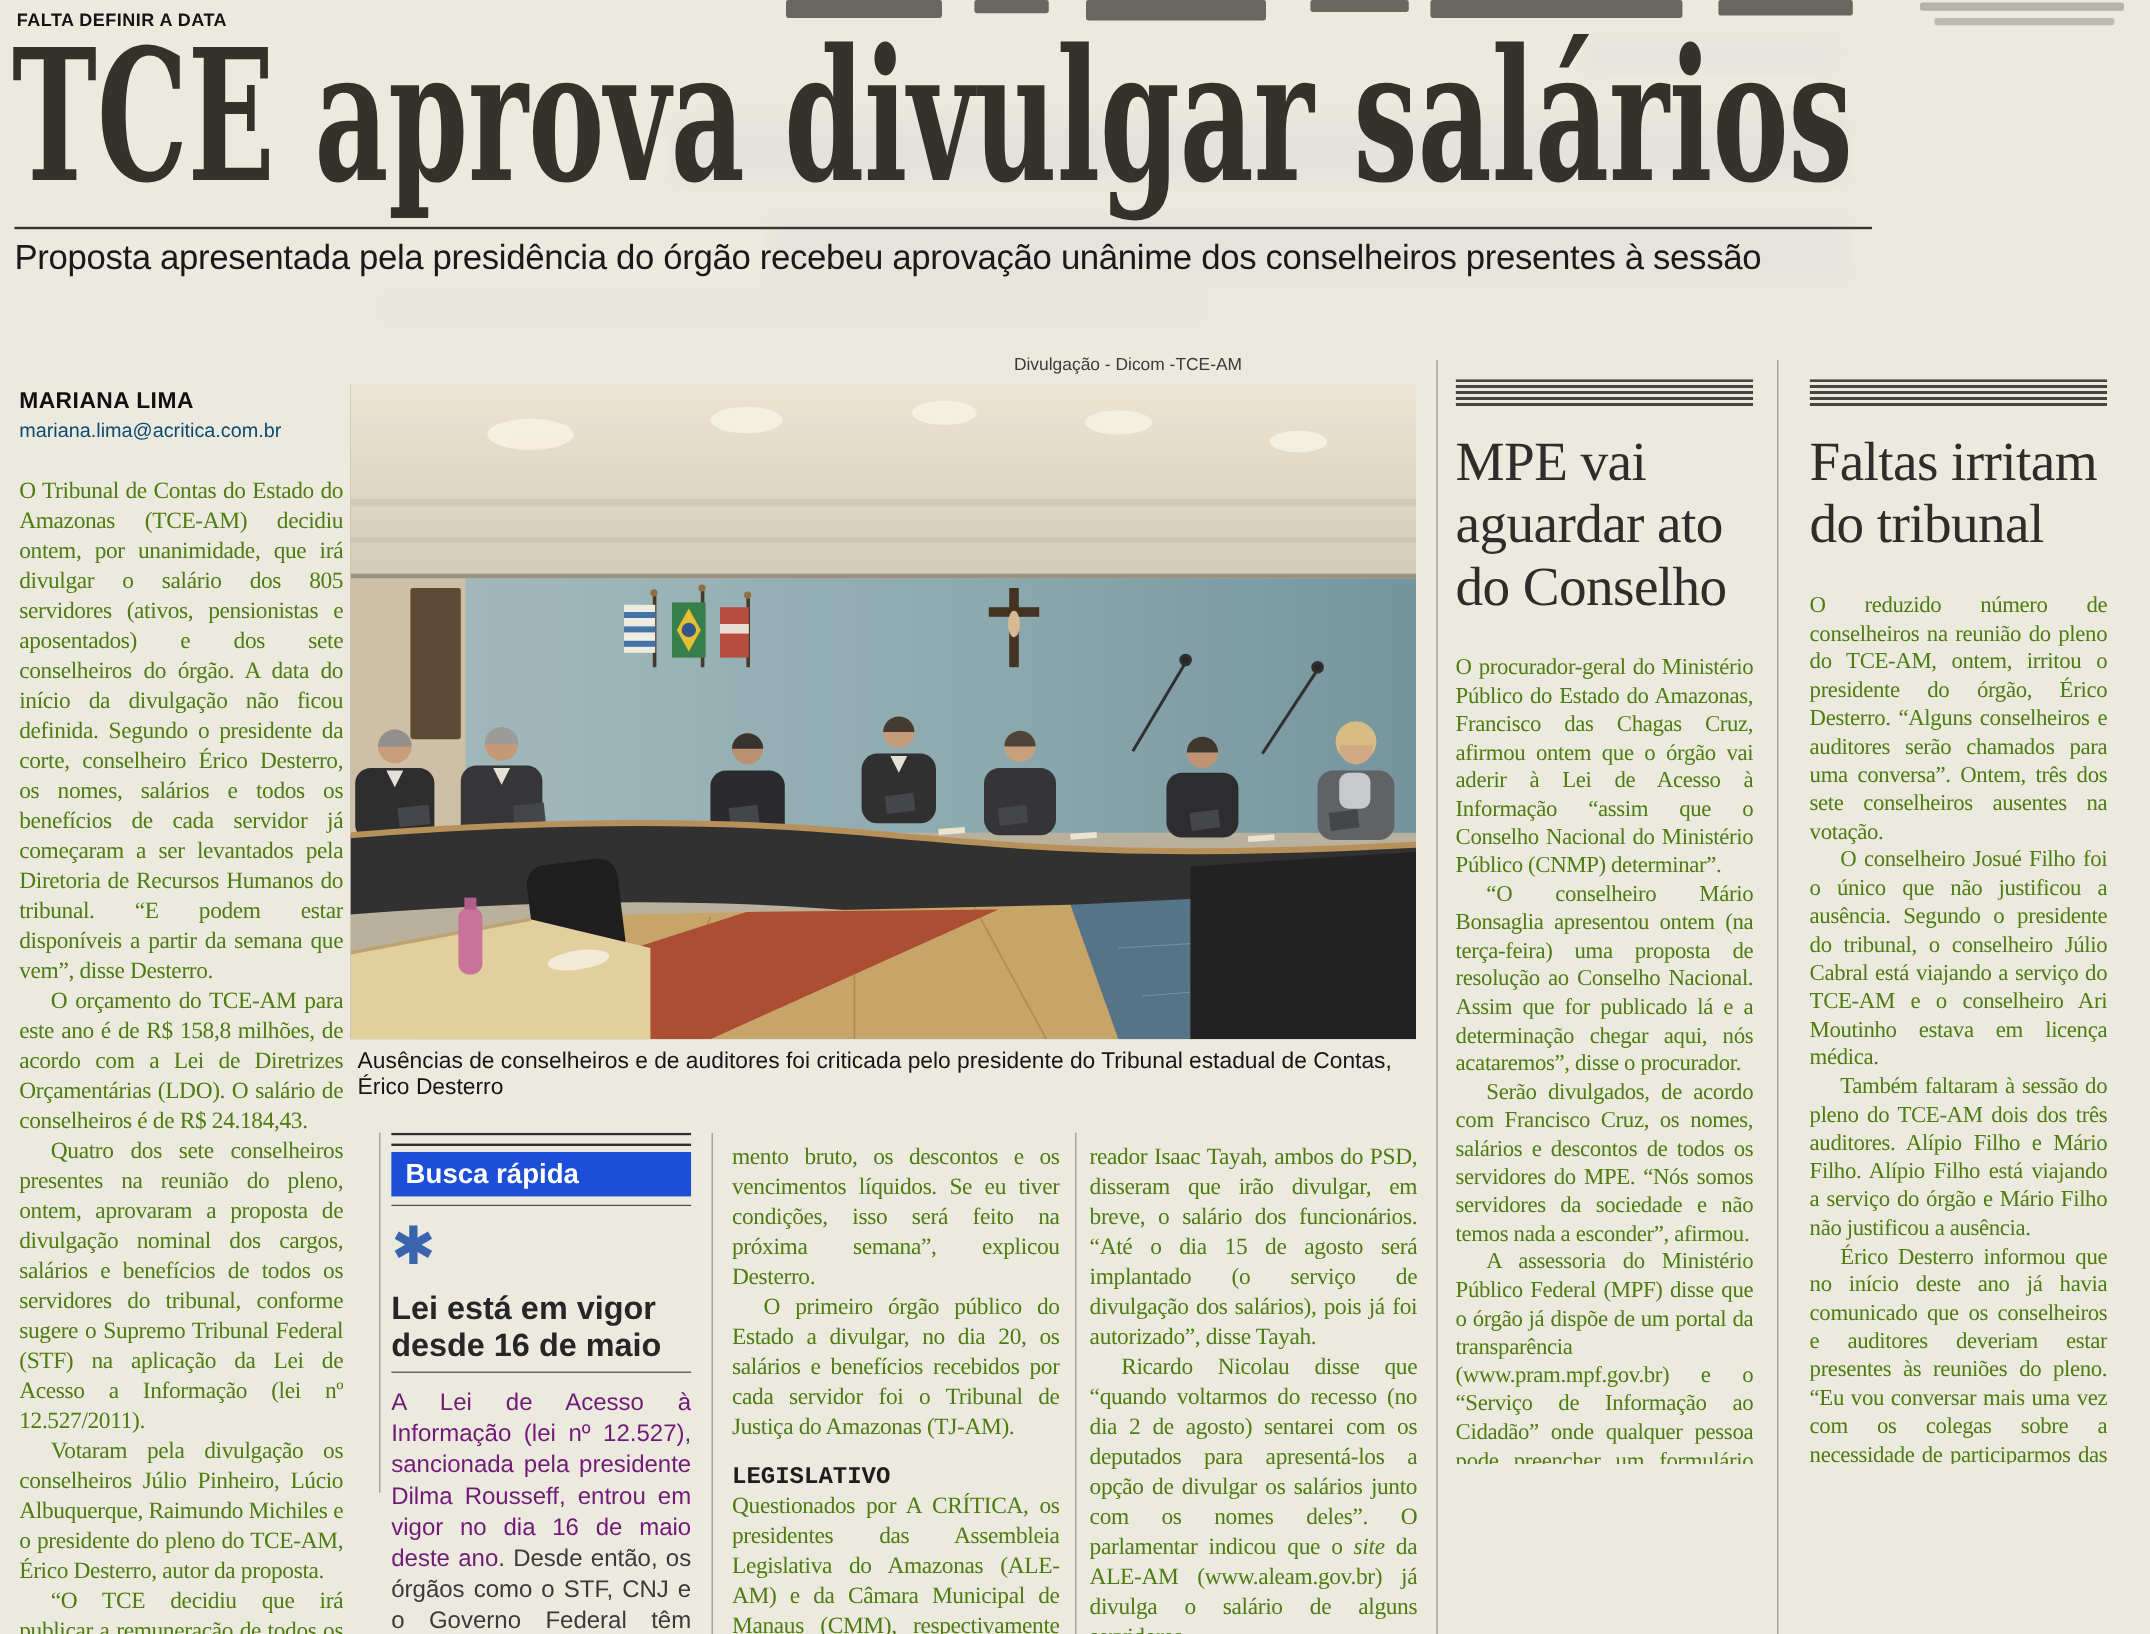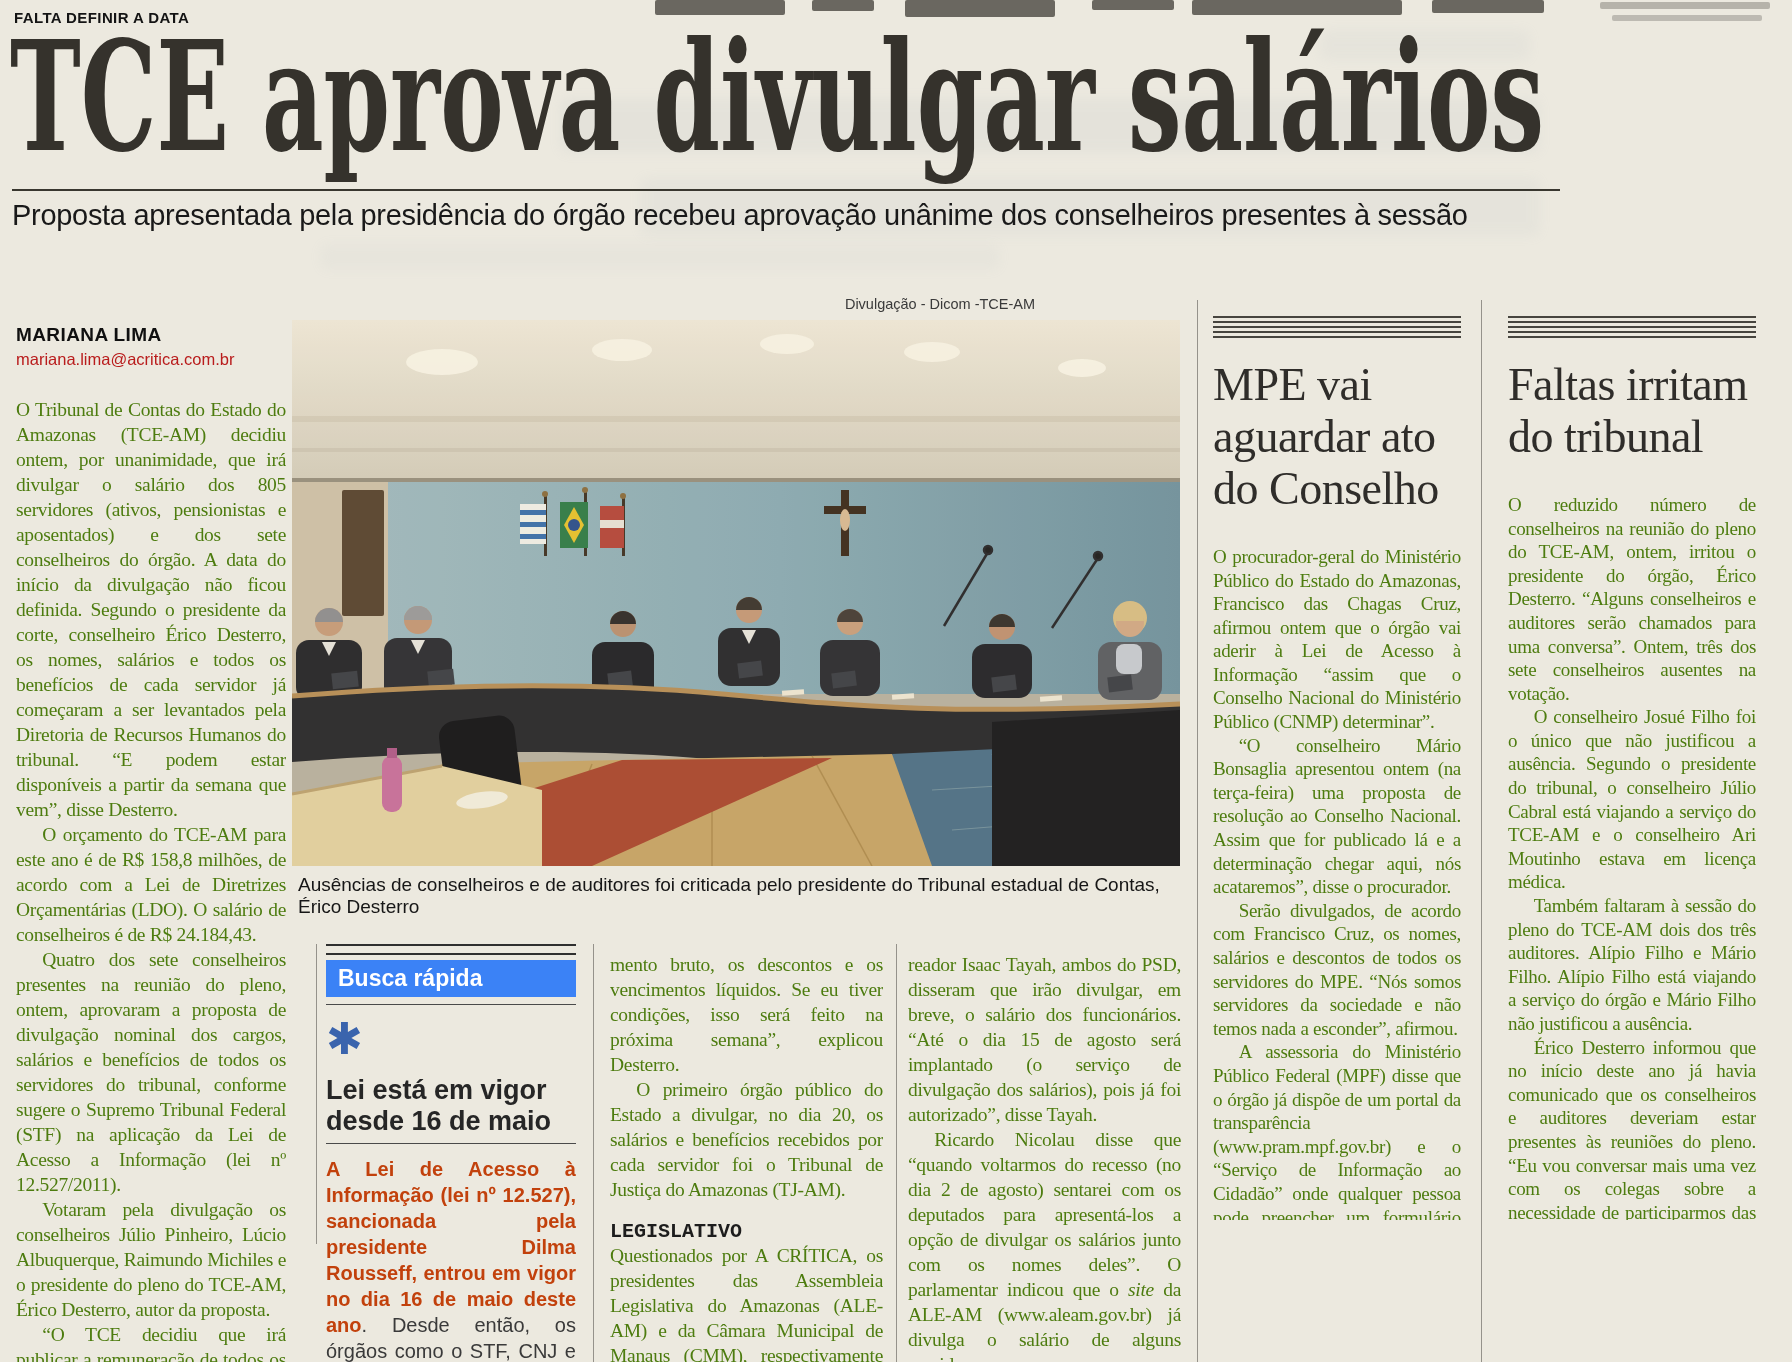--- a/index.html
+++ b/index.html
@@ -15,42 +15,42 @@
 
   
   .kicker{left:14px;top:9px;font-size:15px;font-weight:bold;letter-spacing:.4px;color:#141414;z-index:3;text-align:center;}
   #headline-svg{left:0;top:16px;z-index:2;}
   .hrule{left:12px;top:189px;width:1548px;height:2px;background:#39372f;z-index:3;}
   .subhead{left:12px;top:199px;width:1548px;font-size:29px;letter-spacing:-.3px;color:#191919;z-index:3;}
 
   
   #col1{left:16px;top:324px;width:270px;height:1038px;overflow:hidden;z-index:3;}
   .author{font-size:19px;font-weight:bold;letter-spacing:.4px;color:#101010;}
-  .email{font-size:16.5px;color:#b91c1c;margin-top:4px;}
+  .email{font-size:16.5px;color:#0c4a6e;margin-top:4px;}
   .bodytext{font-family:"Liberation Serif",serif;}
   .bodytext p{margin:0;text-align:justify;font-size:19.5px;line-height:25px;
               letter-spacing:-.3px;color:#4d7c0f;}
   .bodytext p.ind{text-indent:1.35em;}
   #col1 .bodytext{margin-top:28px;}
 
   
   .photo-credit{left:700px;top:296px;width:480px;text-align:center;font-size:14.5px;color:#3a3a3a;z-index:3;}
   #photo{left:292px;top:320px;width:888px;height:546px;overflow:hidden;background:#b9b2a2;z-index:2;}
   .caption{left:298px;top:874px;width:884px;font-size:19px;color:#161616;z-index:3;}
 
   
   #quickbox{left:326px;top:944px;width:250px;height:418px;overflow:hidden;z-index:3;}
   .double-rule{height:7px;border-top:2px solid #2f2f2f;border-bottom:2px solid #2f2f2f;}
-  .qb-bar{margin-top:5px;height:37px;line-height:37px;background:#3b82f6;color:#fff;
+  .qb-bar{margin-top:5px;height:37px;line-height:37px;background:#1d4ed8;color:#fff;
           font-size:23px;font-weight:bold;padding-left:12px;}
   .thin-rule{height:0;border-top:1.5px solid #4a4a4a;margin-top:7px;}
   .qb-ast{margin-top:12px;font-size:44px;line-height:1;color:#3a64ad;}
   .qb-sub{margin-top:14px;font-size:27px;line-height:1.13;font-weight:bold;color:#262626;}
   .qb-body{margin-top:12px;font-size:20px;line-height:26px;text-align:justify;color:#3a3a3a;}
-  .qb-body .b{font-weight:bold;color:#c2410c;}
+  .qb-body .b{font-weight:normal;color:#701a75;}
 
   
   #col3,#col4{top:952px;width:273px;height:410px;overflow:hidden;z-index:3;}
   #col3{left:610px;} #col4{left:908px;}
   .legis{font-family:Liberation Mono, monospace;font-weight:bold;font-size:20px;
          color:#1d1d1d;margin:18px 0 0 0;}
   .ital{font-style:italic;}
 
   
   .rightcol{top:316px;width:248px;height:904px;overflow:hidden;z-index:3;position:absolute;}

